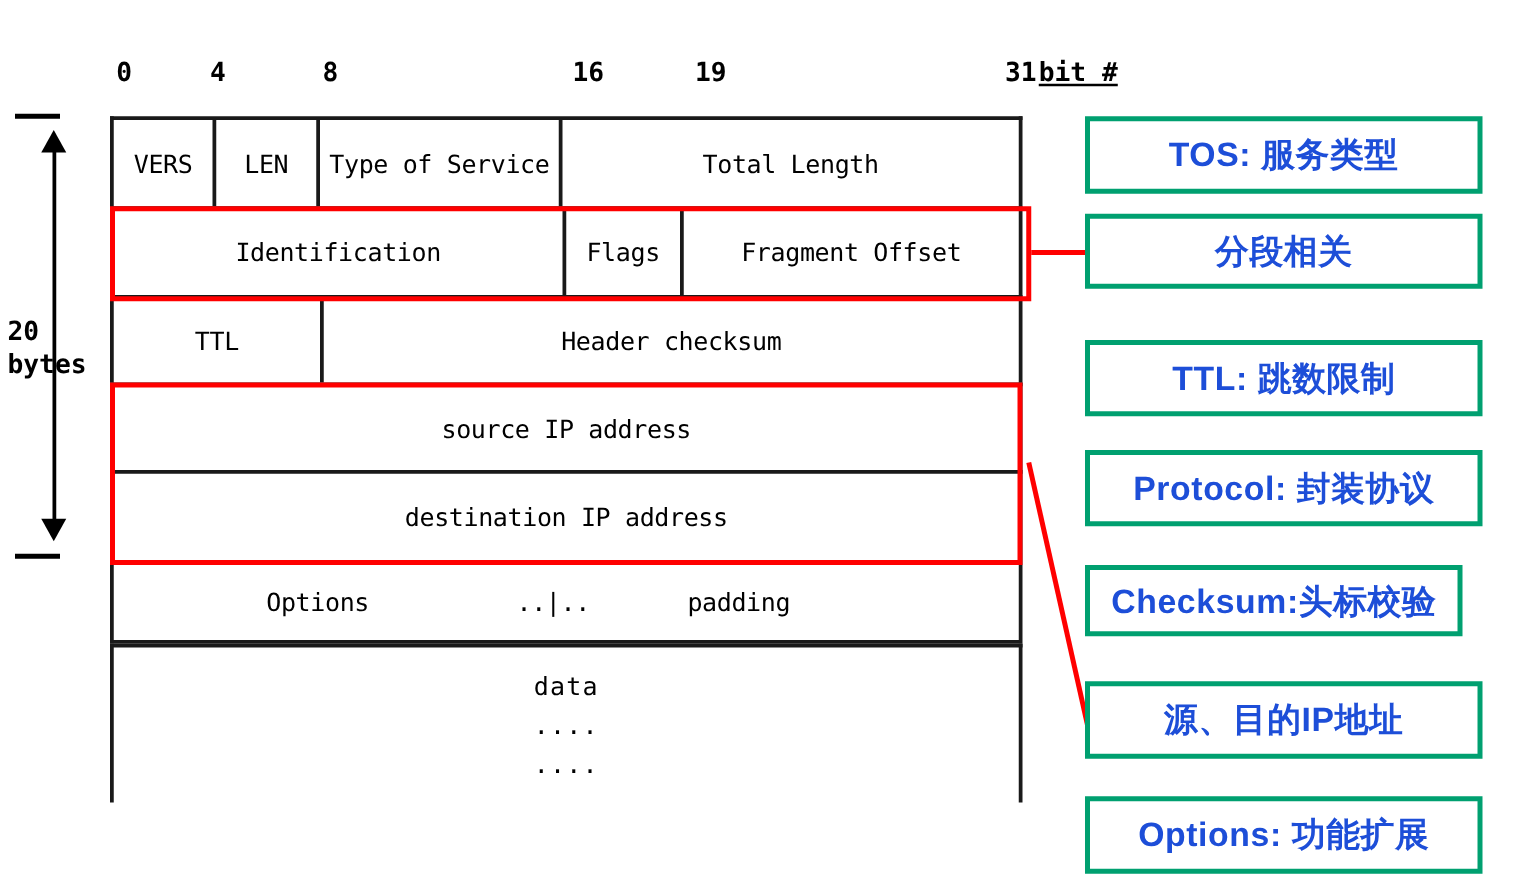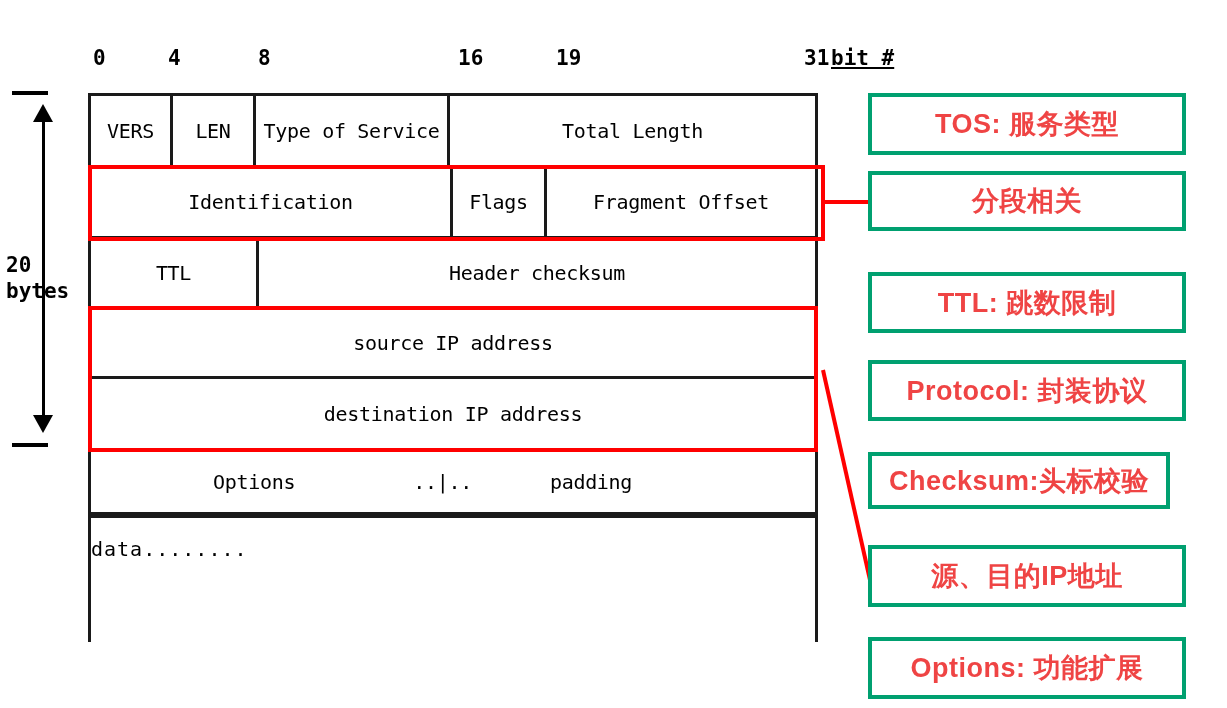--- a/index.html
+++ b/index.html
@@ -97,21 +97,21 @@
   .r2 { height: 71px; }
   .r3 { height: 70px; }
   .r4 { height: 70px; }
   .r5 { height: 72px; }
   .r6 { height: 67px; }
   .r7 { height: 127px; }
 
   .data-stack {
     width: 100%;
     display: flex;
-    flex-direction: row;
+    flex-direction: column;
     align-items: center;
     justify-content: flex-start;
     padding-top: 16px;
     box-sizing: border-box;
   }
   .data-stack span {
     display: block;
     font-family: "DejaVu Sans Mono", "Liberation Mono", monospace;
     font-size: 20px;
     line-height: 1.55;
@@ -150,21 +150,21 @@
     position: absolute;
     border: 4px solid #00A070;
     box-sizing: border-box;
     background: #ffffff;
     display: flex;
     align-items: center;
     justify-content: center;
     font-family: "Liberation Sans", "DejaVu Sans", sans-serif;
     font-size: 27px;
     font-weight: 700;
-    color: #ef4444;
+    color: #1d4ed8;
     white-space: nowrap;
     letter-spacing: 0.5px;
   }
 </style>
 </head>
 <body>
 
 <div id="page">
 
   <div class="bitnum" style="left:93px;  top:48px;">0</div>

